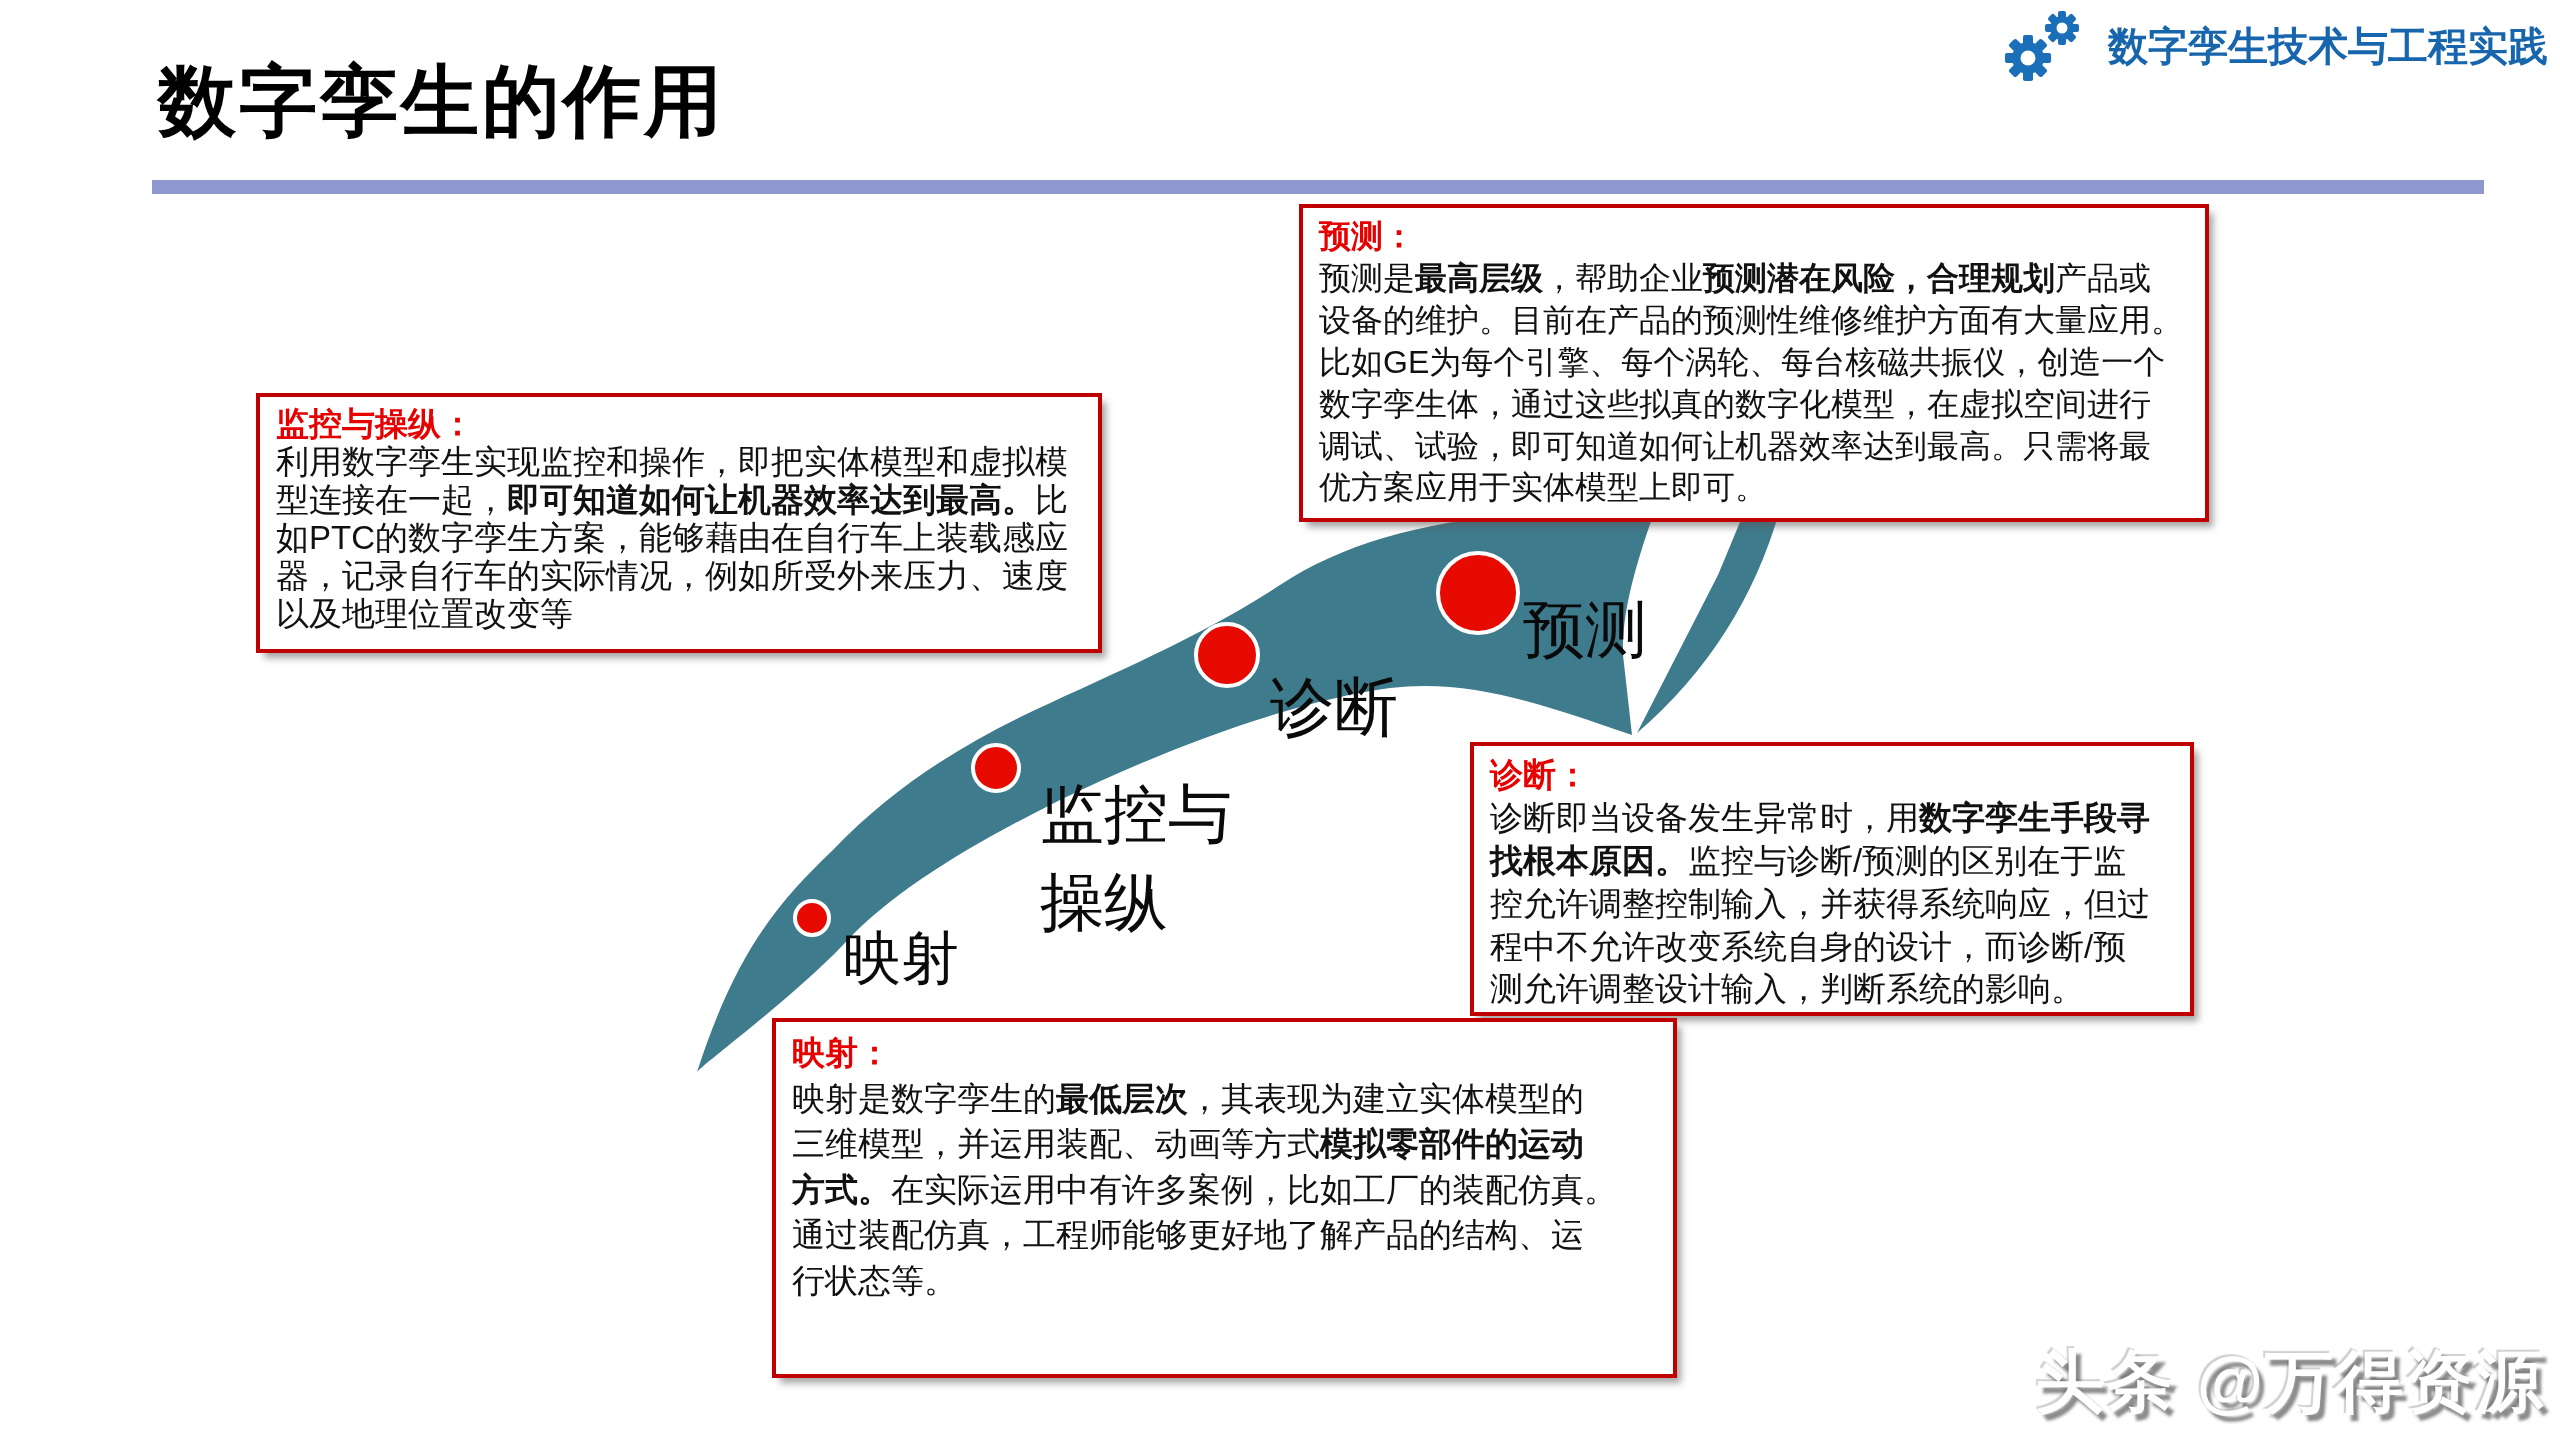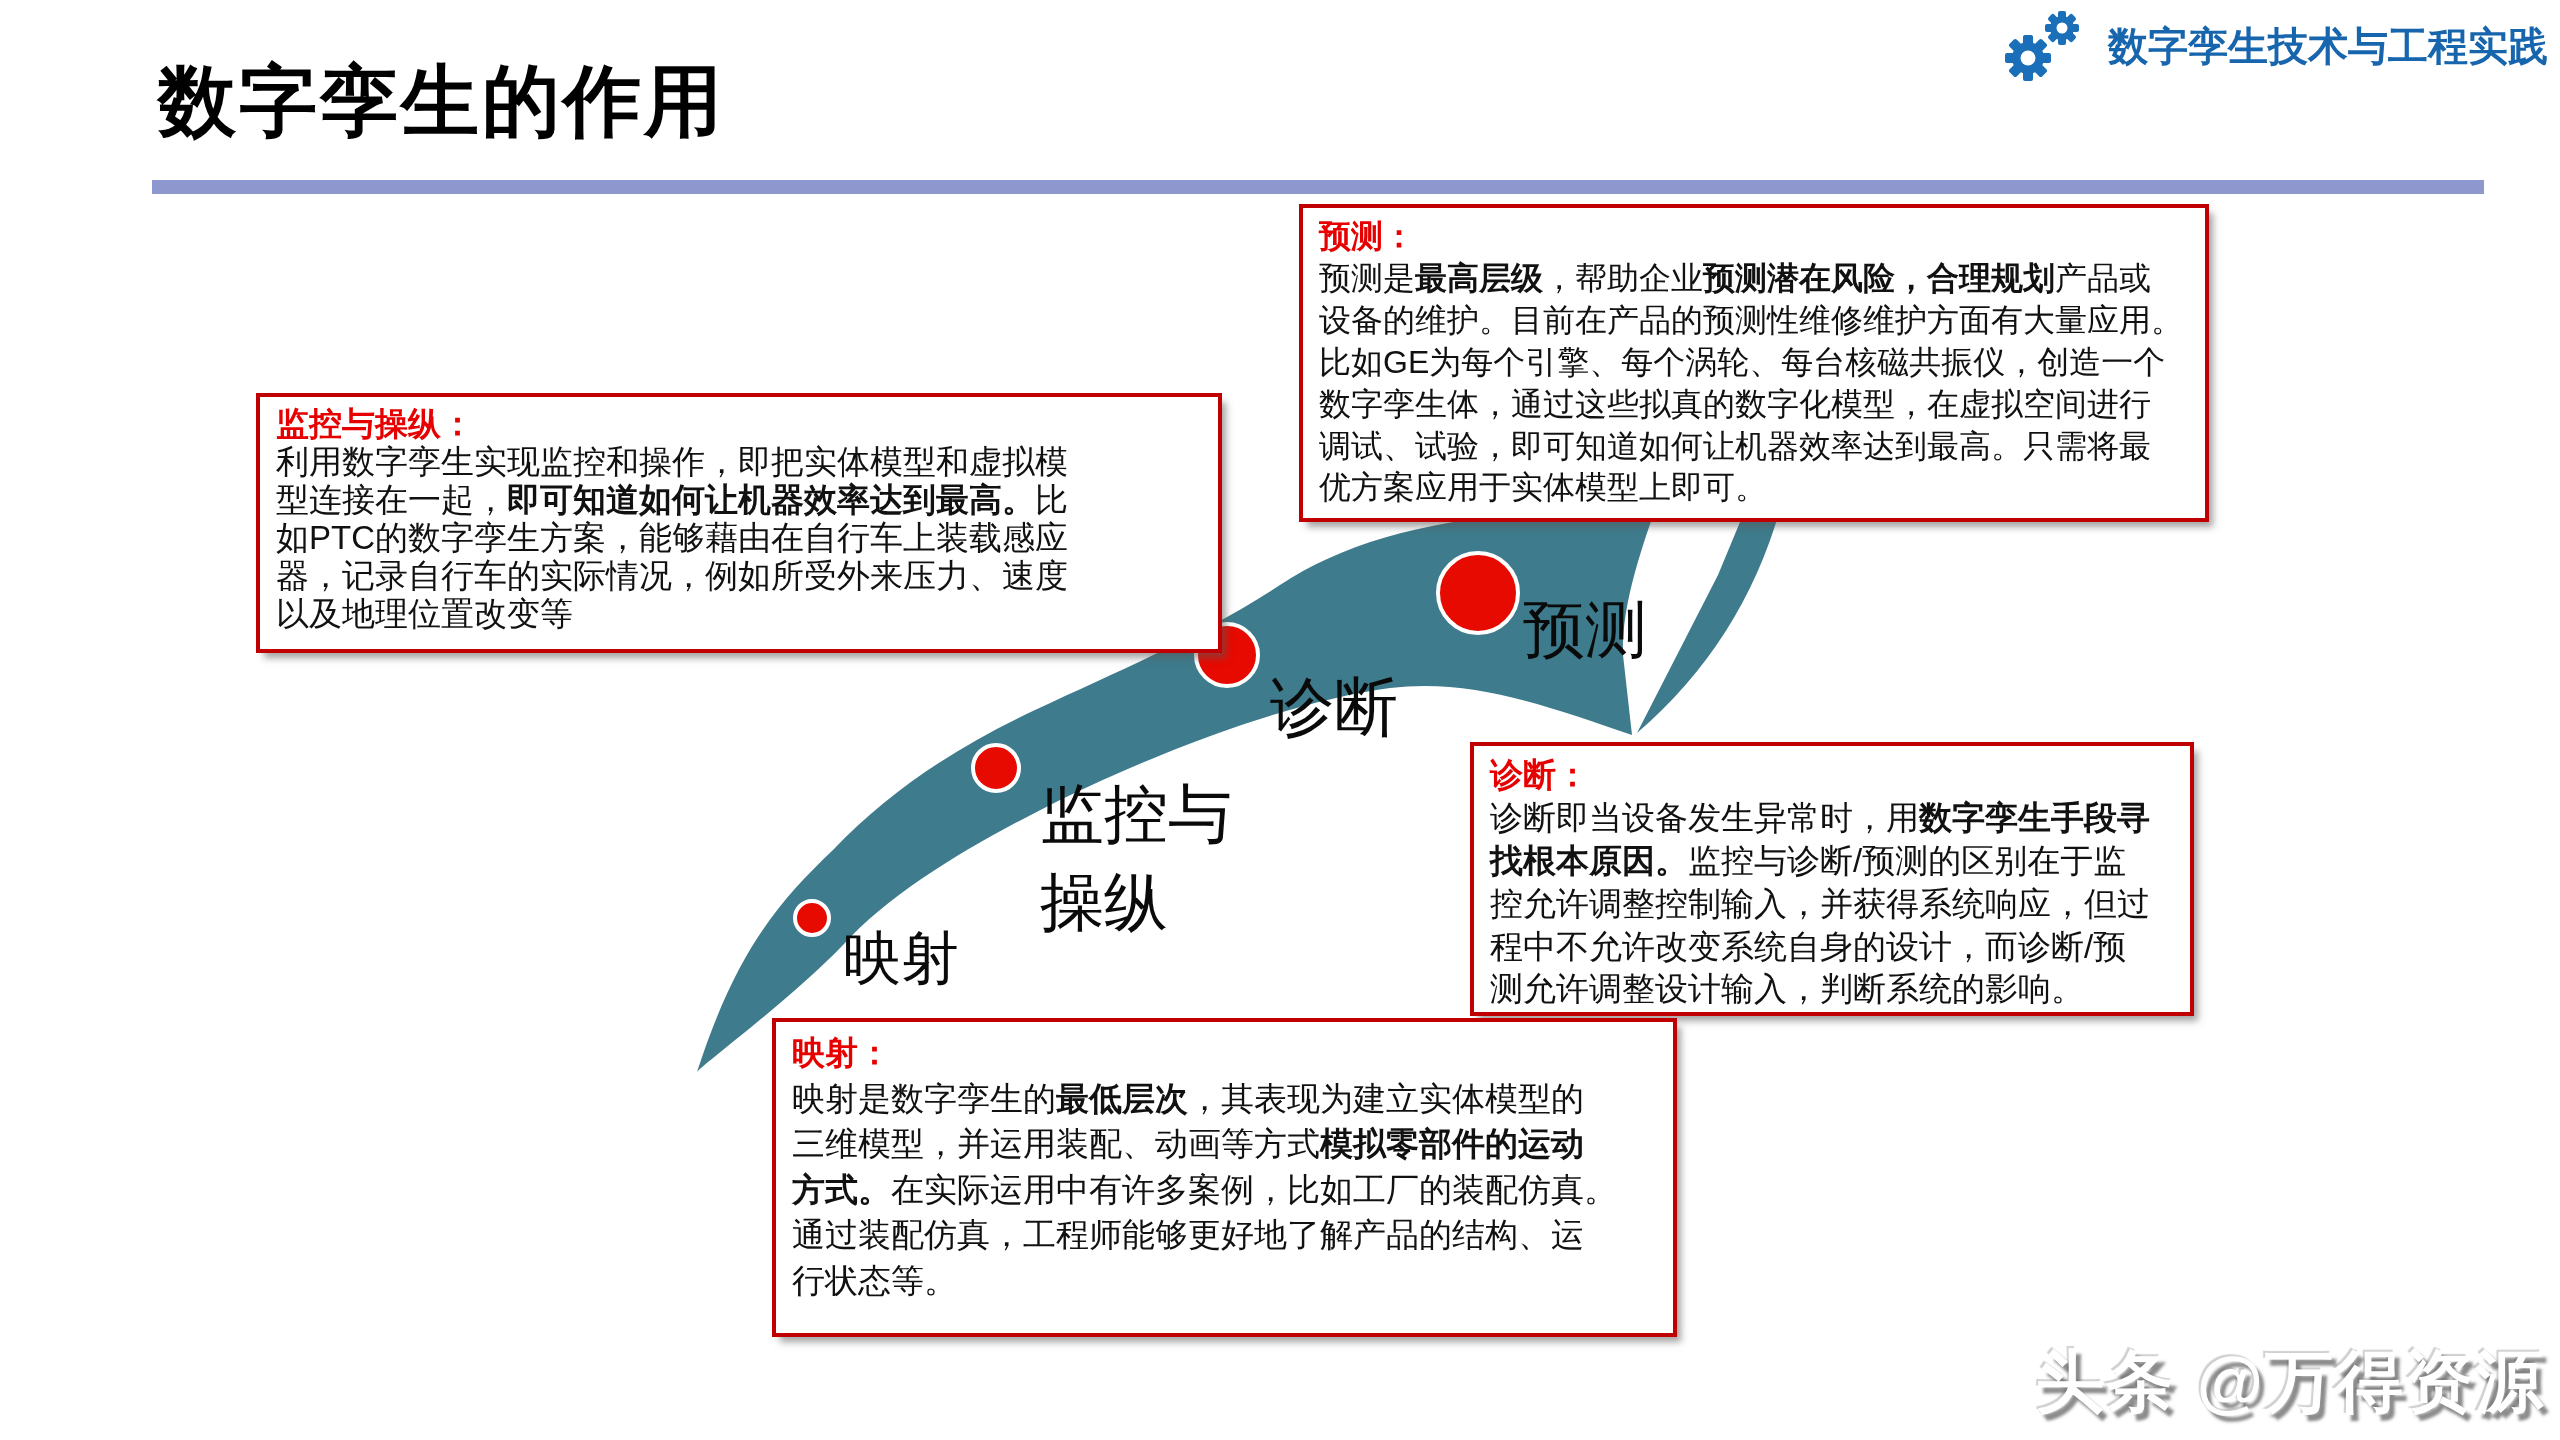--- a/index.html
+++ b/index.html
@@ -14,24 +14,24 @@
   
   #arrow-svg{left:0;top:0;z-index:1;}
   
   .dot{position:absolute;border-radius:50%;background:#e60a00;border:4px solid #ffffff;z-index:2;box-sizing:border-box;}
   .stage-label{position:absolute;z-index:2;color:#0a0a0a;}
   
   .box{position:absolute;background:#ffffff;border:4px solid #c00000;z-index:3;color:#111;box-sizing:border-box;
        padding:8px 16px;box-shadow:6px 7px 7px -2px rgba(90,90,90,0.55);margin-left:16px;}
   .box .heading{color:#e60000;font-weight:bold;}
   .box .body{white-space:pre-wrap;}
-  #box-monitor{left:240px;top:393px;width:966px;height:260px;font-size:33px;line-height:1.15;}
+  #box-monitor{left:240px;top:393px;width:846px;height:260px;font-size:33px;line-height:1.15;}
   #box-predict{left:1283px;top:204px;width:910px;height:318px;font-size:32px;line-height:1.31;}
   #box-diagnose{left:1454px;top:742px;width:724px;height:274px;font-size:33px;line-height:1.30;}
-  #box-mapping{left:756px;top:1018px;width:905px;height:319px;font-size:33px;line-height:1.38;}
+  #box-mapping{left:756px;top:1018px;width:905px;height:360px;font-size:33px;line-height:1.38;}
   #watermark{right:15px;bottom:12px;font-size:68px;font-weight:bold;color:#ffffff;
              text-shadow:5px 6px 3px rgba(90,90,90,0.7),-2px -2px 1px rgba(150,150,150,0.45);z-index:4;letter-spacing:2px;}
 </style>
 </head>
 <body>
 
 <div id="slide">
 
   <div id="logo" class="abs">
     <svg width="90" height="80" viewBox="0 0 90 80">

